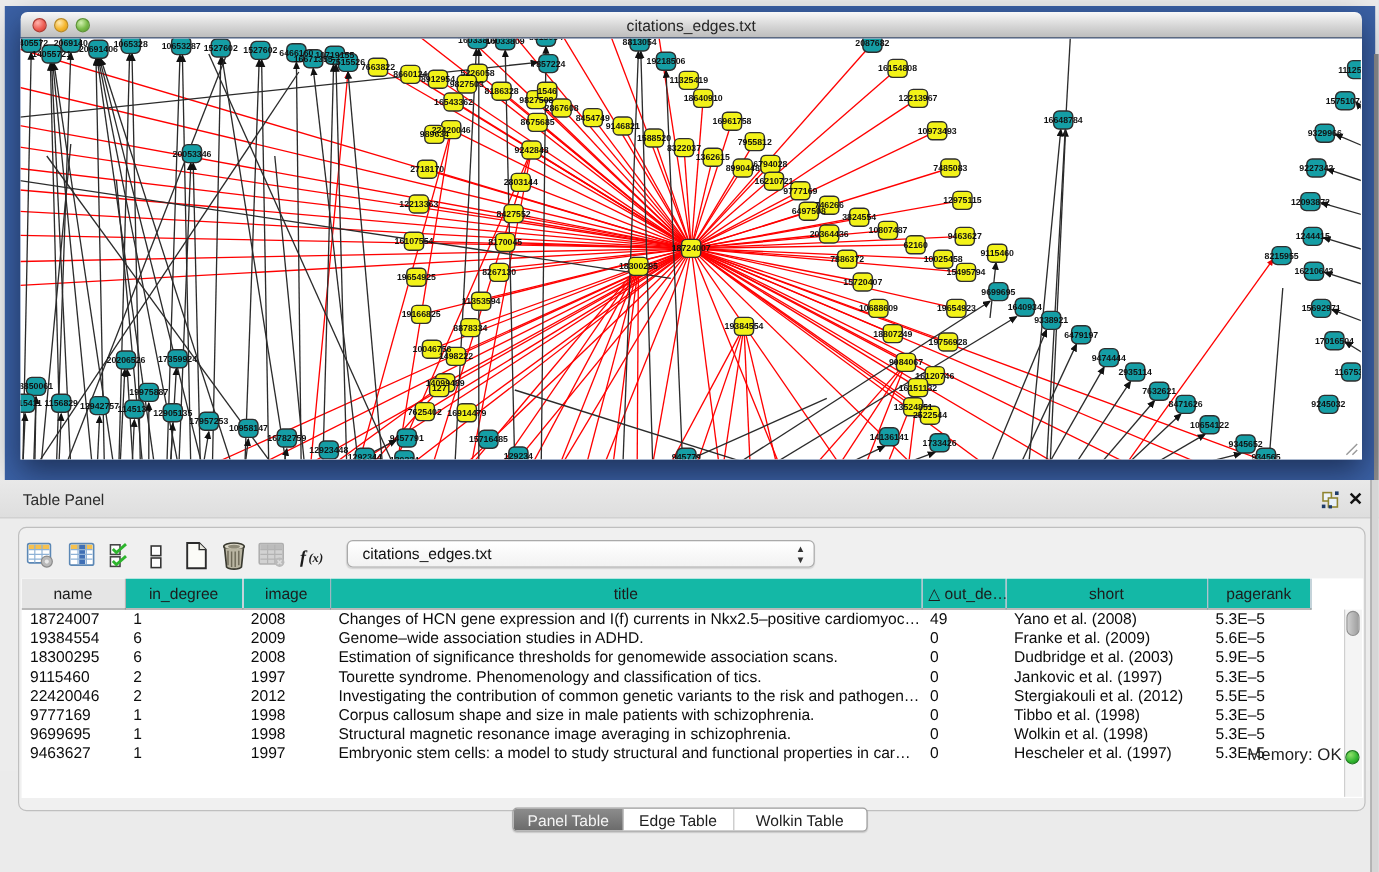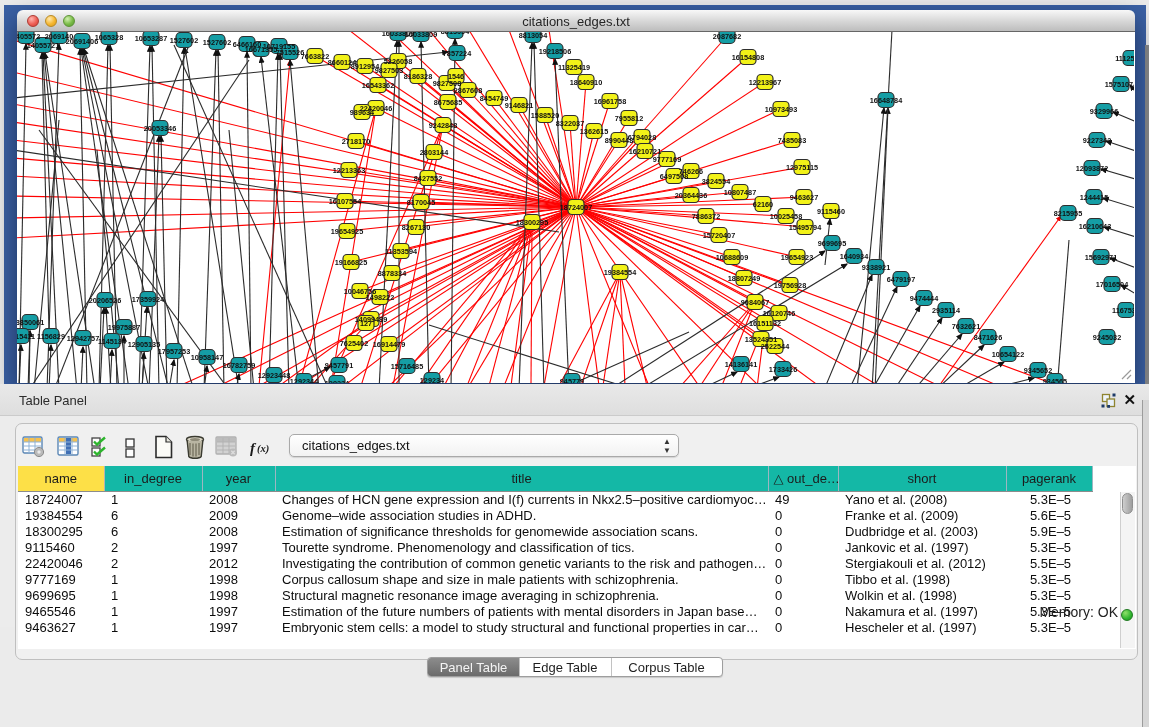--- a/index.html
+++ b/index.html
@@ -3,35 +3,35 @@
 *{margin:0;padding:0;box-sizing:border-box}
 html,body{width:1149px;height:727px;overflow:hidden;font-family:"Liberation Sans",sans-serif}
 #app{position:relative;width:1149px;height:727px;background:#ebebeb}
 #desk{position:absolute;left:4px;top:5px;width:1142px;height:395px;background:#3b61a5}
 #rstrip{position:absolute;right:0;top:45px;width:4px;height:355px;background:#8a8a8a}
 #win{position:absolute;left:17px;top:10px;width:1118px;height:373px;border-radius:6px 6px 0 0;box-shadow:0 10px 26px rgba(10,18,40,.6)}
 #tbar{position:absolute;left:0;top:0;width:100%;height:22px;border-radius:6px 6px 0 0;background:linear-gradient(#f8f8f8,#d6d6d6 55%,#bdbdbd);border-bottom:1px solid #666}
 #tbar .tl{position:absolute;top:15px;width:12px;height:12px;border-radius:50%}
 #ttl{position:absolute;top:4px;width:100%;text-align:center;font-size:13px;color:#262626}
 #canvas{position:absolute;left:0;top:22px;width:1118px;height:351px;background:#fff;overflow:hidden}
-#panel{position:absolute;left:0;top:384px;width:1149px;height:243px;background:#ececec}
+#panel{position:absolute;left:0;top:400px;width:1149px;height:243px;background:#ececec}
 #phead{position:absolute;left:0;top:0;width:100%;height:32px;background:linear-gradient(#e9e9e9,#dedede);border-bottom:1px solid #cbcbcb}
 #phead .t{position:absolute;left:19px;top:9px;font-size:13px;color:#2c2c2c}
 #pbody{position:absolute;left:15px;top:39px;width:1123px;height:237px;background:#f0f0f0;border:1px solid #bfbfbf;border-radius:7px}
 #tools{position:absolute;left:5px;top:11px;height:26px}
 #tools .ic{position:absolute;top:0}
 #combo{position:absolute;left:273px;top:10px;width:390px;height:23px;background:linear-gradient(#ffffff,#f2f2f2);border:1px solid #a9a9a9;border-radius:5px;box-shadow:0 1px 1px rgba(0,0,0,.12)}
 #combo .txt{position:absolute;left:12px;top:3px;font-size:13px;color:#111}
 #combo .arr{position:absolute;right:7px;top:2px;font-size:8px;color:#333;line-height:9px;text-align:center}
 #tblwrap{position:absolute;left:2px;top:42px;width:1118px;height:183px;background:#fff;overflow:hidden}
 table{border-collapse:collapse;table-layout:fixed;width:1074px;font-size:13px}
 th{height:25px;background:#14b8a6;border-right:1px solid #9db6c2;border-bottom:1px solid #8c8c8c;font-weight:normal;color:#1c1c1c;text-align:center;overflow:hidden;white-space:nowrap}
-th.g{background:#fde047;border-right:1px solid #b4b4b4}
+th.g{background:#e5e5e5;border-right:1px solid #b4b4b4}
 td{height:16px;color:#0c0c0c;white-space:nowrap;overflow:hidden;padding:0 4px 0 7px}
-td.c5{text-align:left}td.c6{text-align:center}
+td.c5{text-align:left}td.c6{}
 col.c0{width:86px}col.c1{width:98px}col.c2{width:73px}col.c3{width:493px}col.c4{width:70px}col.c5{width:168px}col.c6{width:86px}
 #vsb{position:absolute;right:2px;top:68px;width:15px;height:156px;background:#f4f4f4;border-left:1px solid #cfcfcf}
 #vsb .th{position:absolute;left:1px;top:1px;width:11px;height:21px;border-radius:6px;background:linear-gradient(90deg,#cecece,#9e9e9e);border:1px solid #8f8f8f}
 #tabs{position:absolute;left:427px;top:273px;width:296px;height:20px;display:flex;border:1px solid #9e9e9e;border-radius:4px;overflow:hidden;background:#fff;box-shadow:0 1px 1px rgba(0,0,0,.15)}
 #tabs .seg{flex:none;height:100%;font-size:13px;line-height:19px;text-align:center;color:#1e1e1e}
 #tabs .sel{background:linear-gradient(#8c8c8c,#6b6b6b);color:#f4f4f4}
 #tabs .sep{width:1px;background:#c2c2c2}
 #mem{position:absolute;right:31px;bottom:7px;font-size:14px;color:#222}
 #memdot{position:absolute;right:16px;bottom:6px;width:12px;height:12px;border-radius:50%;background:radial-gradient(circle at 35% 30%,#8fe06a,#2fb52f 60%,#1d8a1d);border:1px solid #1f7a1f}
 #pr{position:absolute;right:0;top:0;width:7px;height:100%;background:#d6d6d6;border-left:1px solid #9c9c9c}
@@ -625,21 +625,21 @@
               <col class="c2">
               <col class="c3">
               <col class="c4">
               <col class="c5">
               <col class="c6">
             </colgroup>
       <tbody>
               <tr>
                 <th class="g">name</th>
                 <th>in_degree</th>
-                <th>year</th>
+                <th>image</th>
                 <th>title</th>
                 <th style="text-align:right;padding-left:5px">△ out_de…</th>
                 <th>short</th>
                 <th>pagerank</th>
               </tr>
 <tr>
                 <td class="c0">18724007</td>
                 <td class="c1">1</td>
                 <td class="c2">2008</td>
                 <td class="c3">Changes of HCN gene expression and I(f) currents in Nkx2.5–positive cardiomyoc…</td>
@@ -692,29 +692,20 @@
                 <td class="c5">Tibbo et al. (1998)</td>
                 <td class="c6">5.3E–5</td>
               </tr>
 <tr>
                 <td class="c0">9699695</td>
                 <td class="c1">1</td>
                 <td class="c2">1998</td>
                 <td class="c3">Structural magnetic resonance image averaging in schizophrenia.</td>
                 <td class="c4">0</td>
                 <td class="c5">Wolkin et al. (1998)</td>
-                <td class="c6">5.3E–5</td>
-              </tr>
-<tr>
-                <td class="c0">9465546</td>
-                <td class="c1">1</td>
-                <td class="c2">1997</td>
-                <td class="c3">Estimation of the future numbers of patients with mental disorders in Japan base…</td>
-                <td class="c4">0</td>
-                <td class="c5">Nakamura et al. (1997)</td>
                 <td class="c6">5.3E–5</td>
               </tr>
 <tr>
                 <td class="c0">9463627</td>
                 <td class="c1">1</td>
                 <td class="c2">1997</td>
                 <td class="c3">Embryonic stem cells: a model to study structural and functional properties in car…</td>
                 <td class="c4">0</td>
                 <td class="c5">Hescheler et al. (1997)</td>
                 <td class="c6">5.3E–5</td>
@@ -724,19 +715,19 @@
     </div>
     <div id="vsb">
           <div class="th"></div>
         </div>
   </div>
   <div id="tabs">
       <div class="seg sel" style="width:91px">Panel Table</div>
       <div class="sep"></div>
       <div class="seg" style="width:91px">Edge Table</div>
       <div class="sep"></div>
-      <div class="seg" style="width:111px">Corpus Table</div>
+      <div class="seg" style="width:111px">Wolkin Table</div>
   </div>
   <div id="mem">Memory: OK</div>
   <div id="memdot"></div>
  </div>
  <div id="pr" style="top:400px;height:327px"></div>
 </div>
 
 </body></html>

